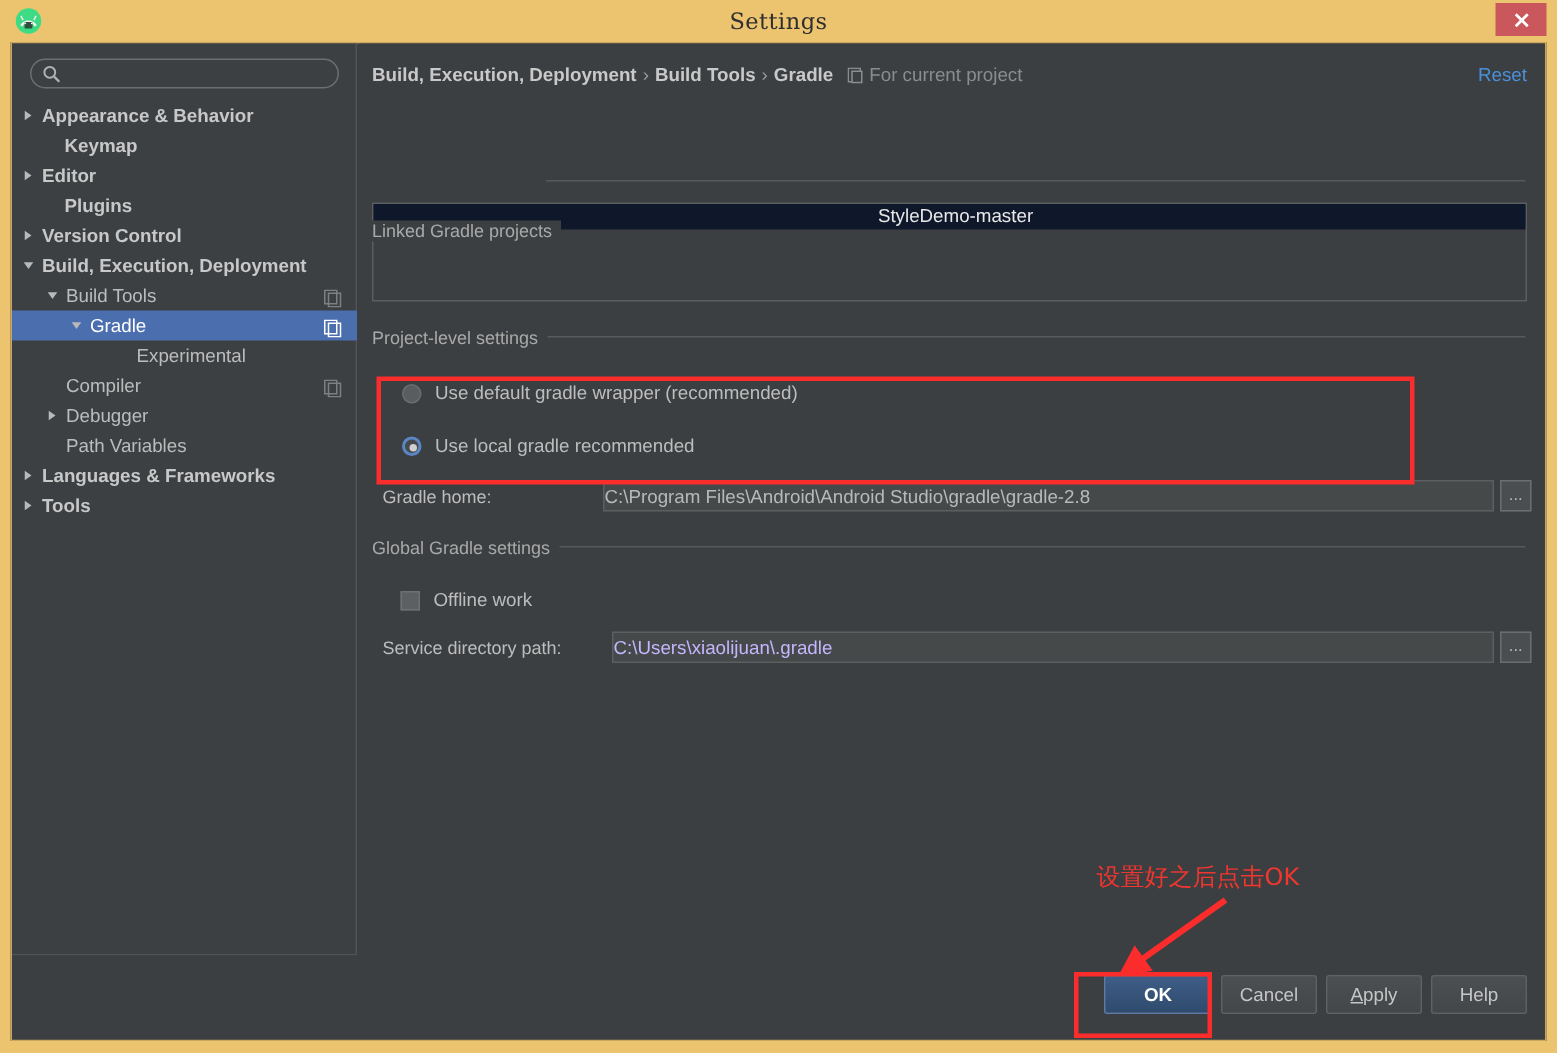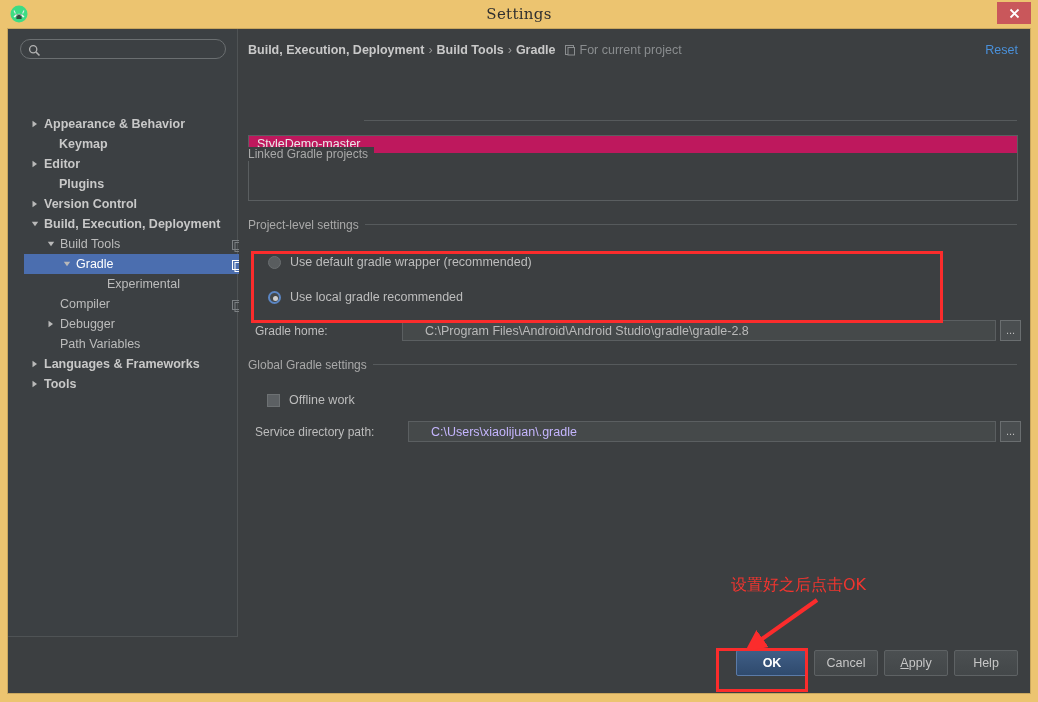--- a/index.html
+++ b/index.html
@@ -87,23 +87,22 @@
     left: 26px; top: 1px;
     width: 172px; height: 16px;
     border: none; outline: none;
     background: transparent;
     color: #bbbbbb;
     font-size: 12px;
     font-family: "Liberation Sans", sans-serif;
   }
   .tree {
     position: absolute;
-    left: 16px; top: 38px;
+    left: 0; top: 38px;
     width: 230px;
-    margin-top: 47px;
   }
   .tree-item {
     position: relative;
     height: 20px;
     line-height: 20px;
     font-size: 12.5px;
     color: #bcbcbc;
     white-space: nowrap;
     cursor: default;
   }
@@ -180,21 +179,21 @@
     box-sizing: border-box;
   }
   .listbox .row {
     height: 17px;
     line-height: 17px;
     font-size: 12.5px;
     padding-left: 8px;
     color: #bbbbbb;
     cursor: default;
   }
-  .listbox .row.selected { background: #be185d; color: #e8e8e8; }
+  .listbox .row.selected { background: #0f172a; color: #e8e8e8; text-align: center; }
 
   .radio-row, .check-row {
     position: absolute;
     font-size: 12.5px;
     color: #bdbdbd;
     white-space: nowrap;
     cursor: default;
   }
   .radio-dot {
     position: absolute;
@@ -235,21 +234,21 @@
     color: #bdbdbd;
     white-space: nowrap;
   }
   .textfield {
     position: absolute;
     background: #45494a;
     border: 1px solid #5b5f61;
     box-sizing: border-box;
     color: #b9b9b9;
     font-size: 12.5px;
-    padding: 0 22px;
+    padding: 0 0;
     line-height: 20px;
     outline: none;
     font-family: "Liberation Sans", sans-serif;
     white-space: nowrap;
     overflow: hidden;
   }
   .textfield.dim { color: #c4b5fd; }
   .browse-btn {
     position: absolute;
     background: #4a4e50;

